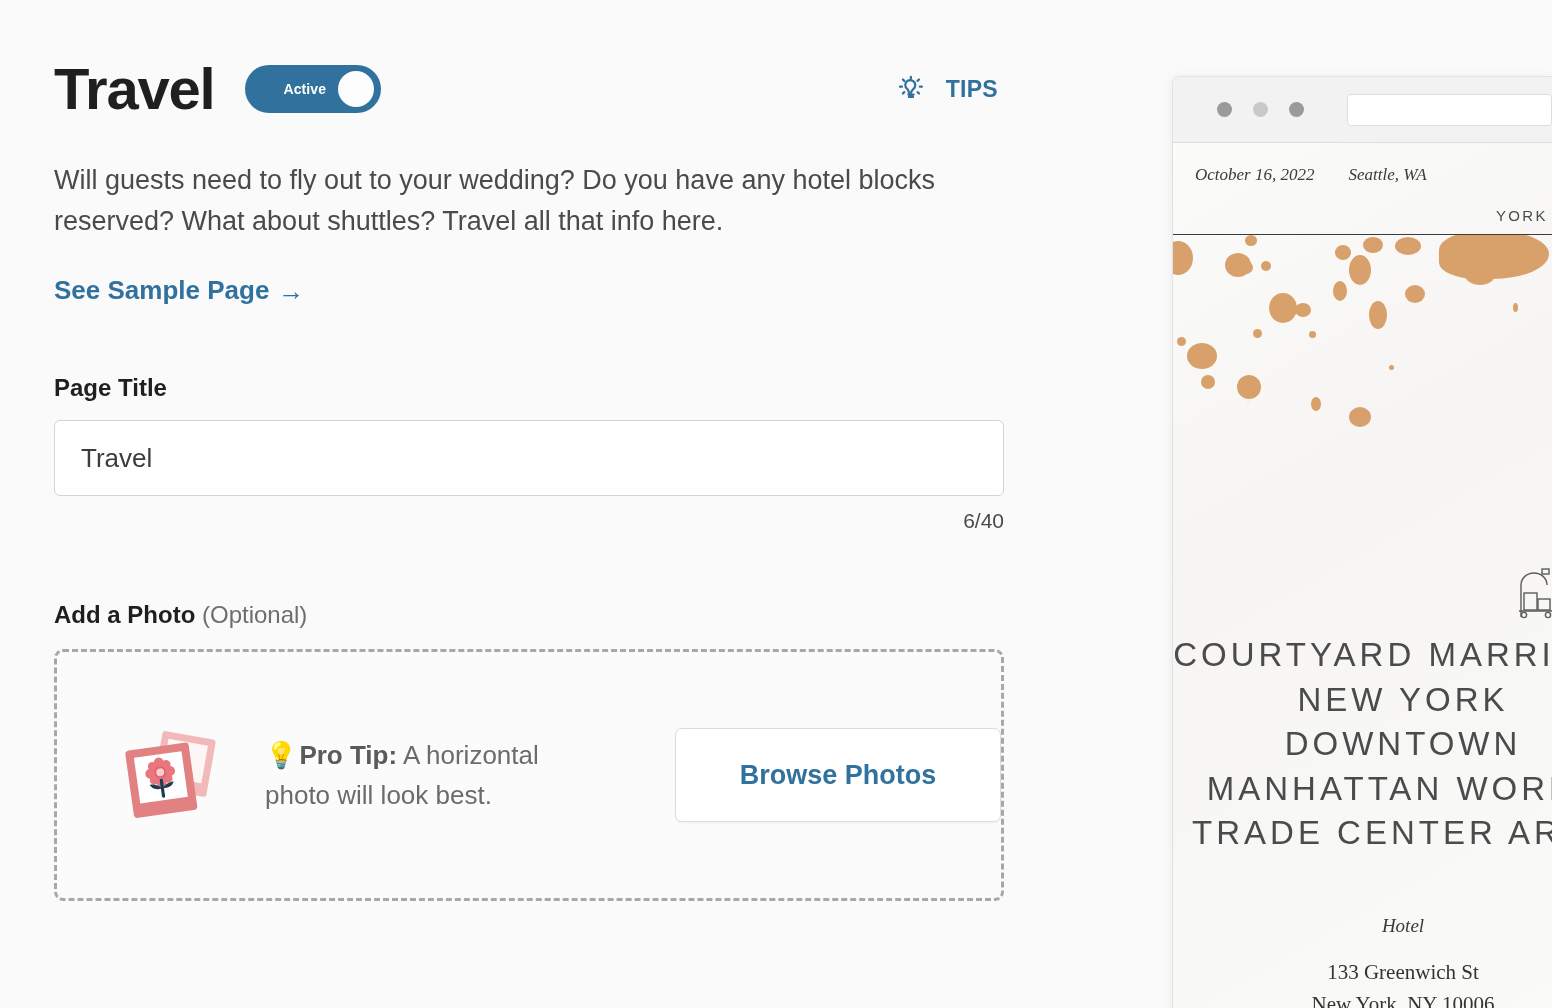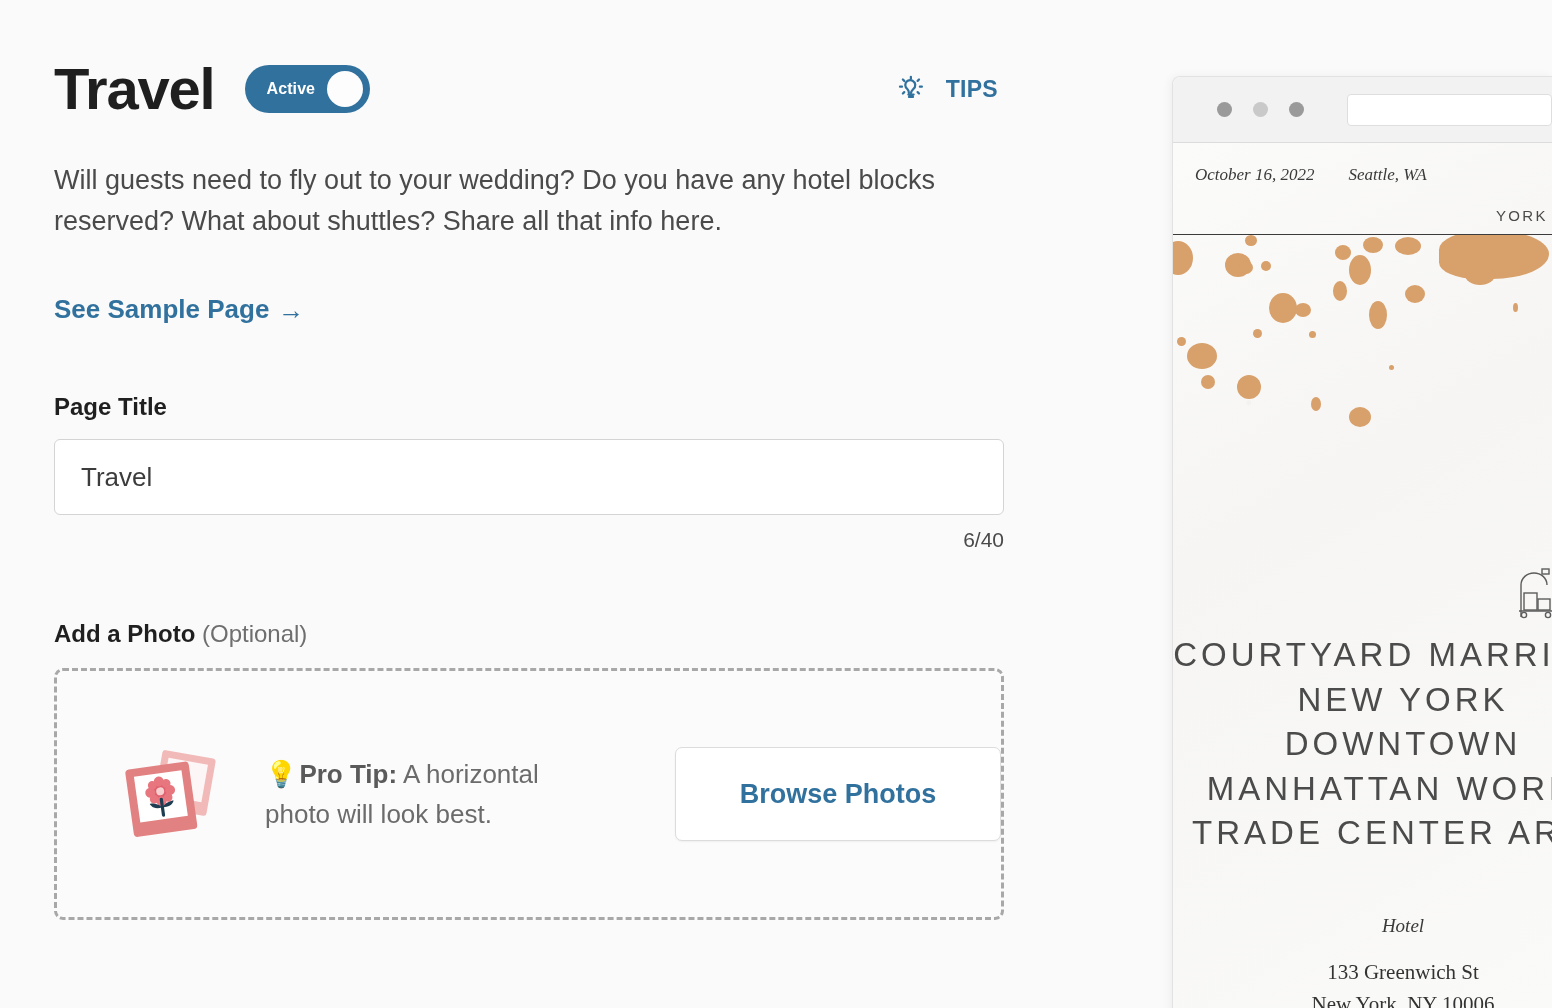--- a/index.html
+++ b/index.html
@@ -50,23 +50,24 @@
     gap: 12px;
     background: #31719e;
     border-radius: 26px;
     height: 48px;
     padding: 0 7px 0 22px;
     cursor: pointer;
     flex: 0 0 auto;
   }
   .toggle-label {
     color: #ffffff;
-    font-size: 16px;
+    font-size: 14px;
     font-weight: bold;
     letter-spacing: .1px;
+    margin-left: 17px;
   }
   .toggle-knob {
     width: 36px; height: 36px;
     border-radius: 50%;
     background: #fdfdfd;
     flex: 0 0 auto;
   }
 
   
   .tips {
@@ -91,21 +92,21 @@
     font-size: 27px;
     line-height: 1.52;
     color: #4a4a4a;
     font-weight: 400;
   }
 
   .sample-link {
     display: inline-flex;
     align-items: center;
     gap: 9px;
-    margin-top: 52px;
+    margin-top: 33px;
     color: #31719e;
     font-size: 26px;
     font-weight: bold;
     text-decoration: none;
     cursor: pointer;
   }
   .arrow-icon { font-size: 26px; line-height: 1; }
 
   .field-label {
     margin-top: 68px;
@@ -311,21 +312,21 @@
         <svg class="bulb-icon" viewBox="0 0 24 24" fill="none" stroke="#31719e" stroke-width="1.8" stroke-linecap="round">
           <path d="M12 15.2c0-1.5 1-2.3 1.8-3.1a4 4 0 1 0-6.4-3.3c0 1.6.9 2.6 1.8 3.4.6.6 1.1 1.3 1.1 3" fill="none"></path>
           <path d="M9.9 16.4h4.2M10.4 18.3h3.2"></path>
           <path d="M11.9 2.2v1.6M5.5 4.4l1.1 1.1M18.4 4.4l-1.1 1.1M3.2 10.1h1.6M19.1 10.1h1.6M5.5 15.6l1.1-1.1M18.4 15.6l-1.1-1.1"></path>
         </svg>
       </span>
       <span class="tips-label">TIPS</span>
     </div>
   </div>
 
-  <p class="intro">Will guests need to fly out to your wedding? Do you have any hotel blocks reserved? What about shuttles? Share all that info here.</p>
+  <p class="intro">Will guests need to fly out to your wedding? Do you have any hotel blocks reserved? What about shuttles? Travel all that info here.</p>
 
   <a class="sample-link">
     <span>See Sample Page</span>
     <span class="arrow-icon">→</span>
   </a>
 
   <div class="field-label">Page Title</div>
 
   <input class="text-input" type="text" value="Travel" style="">
 

